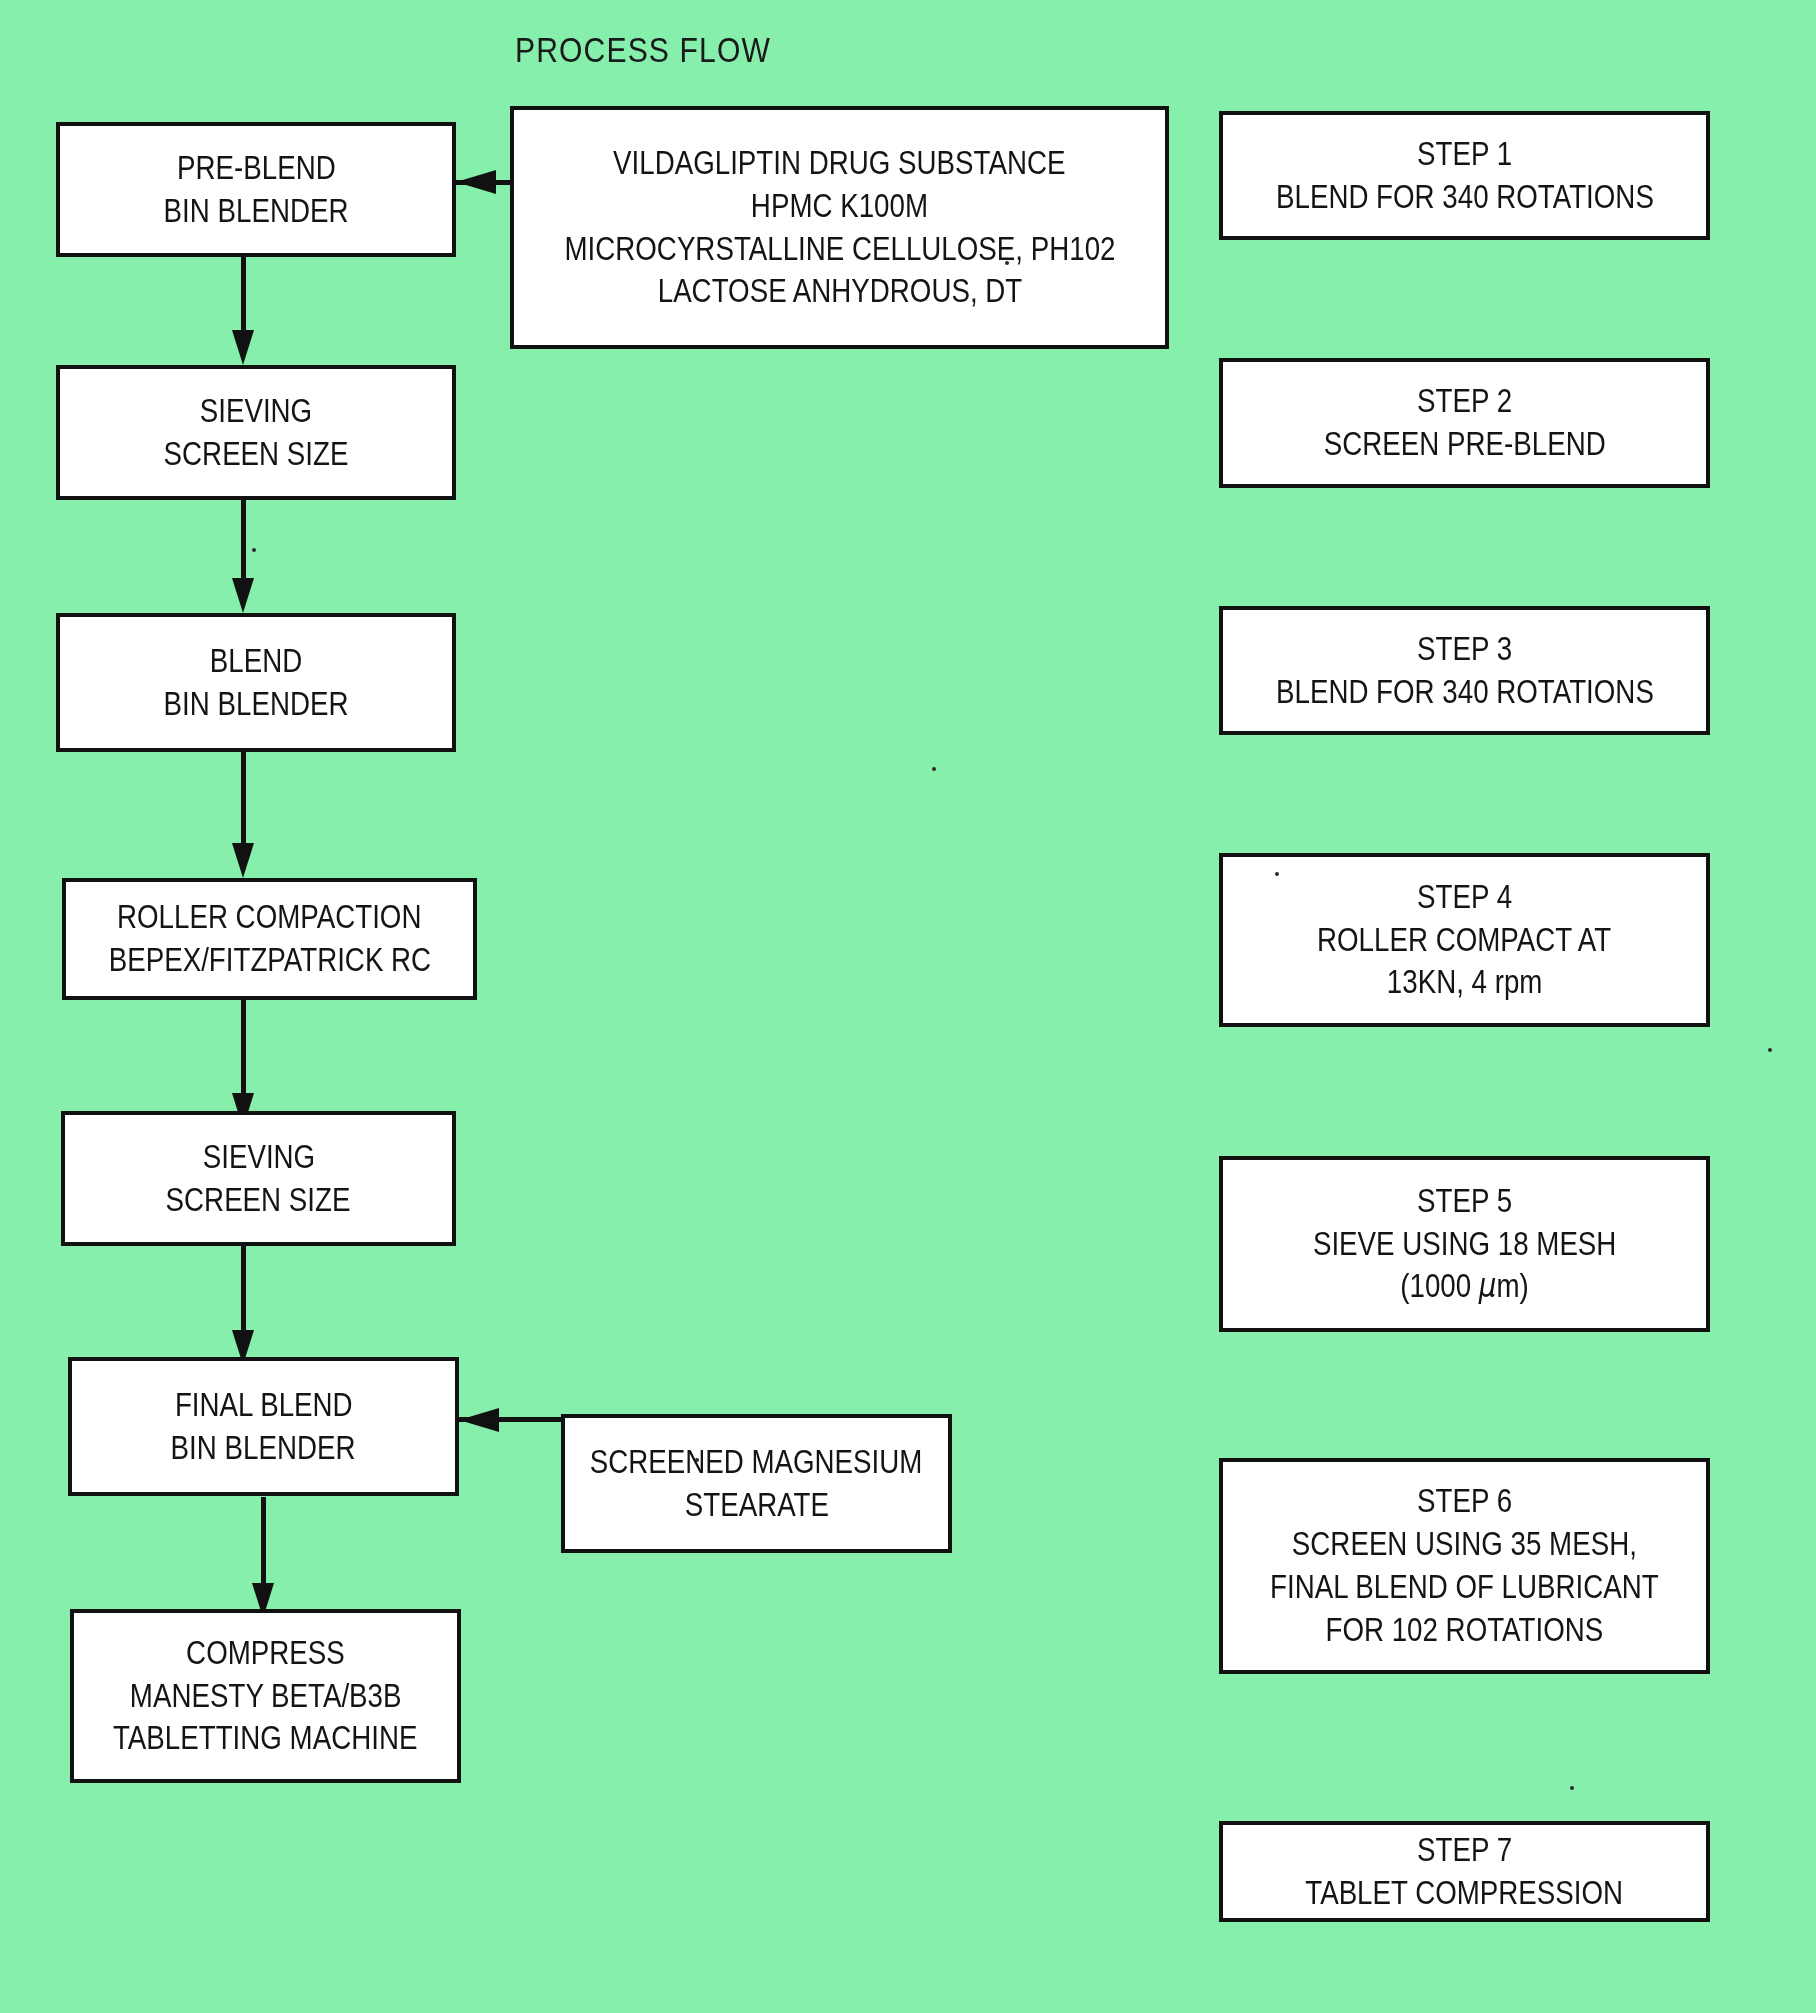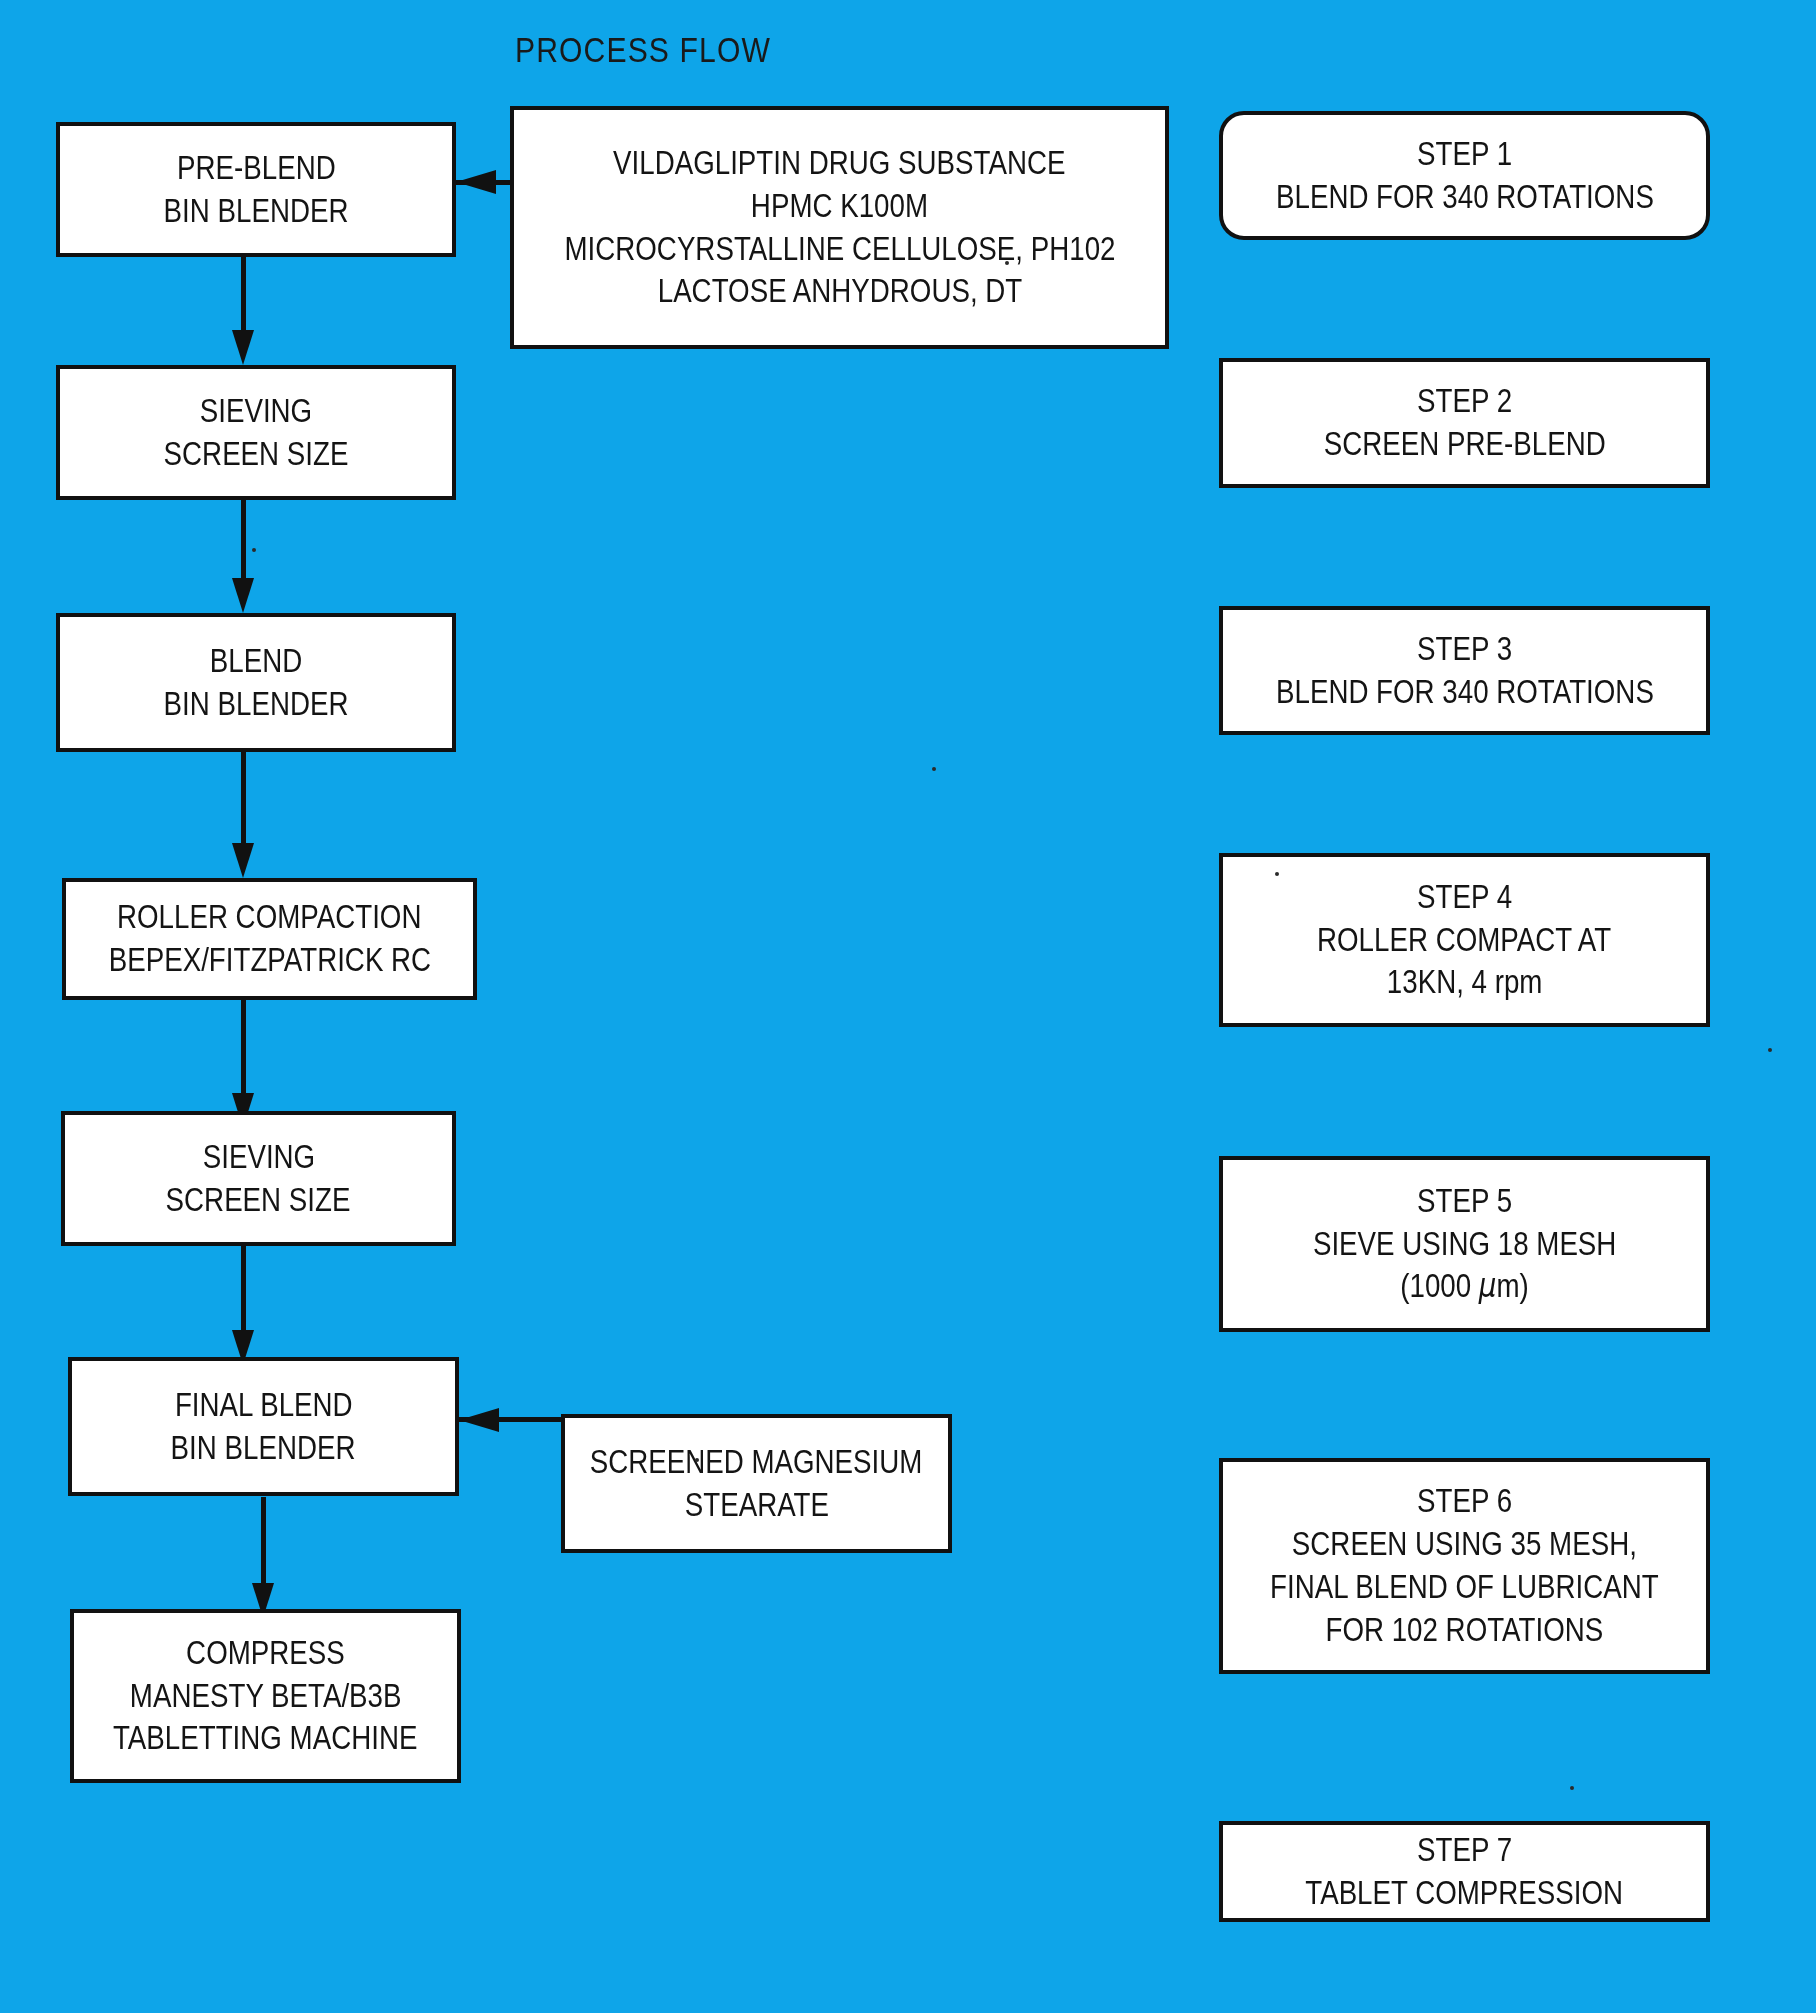--- a/index.html
+++ b/index.html
@@ -7,21 +7,21 @@
     padding: 0;
     background: #ffffff;
   }
   body {
     font-family: "Liberation Sans", sans-serif;
   }
   #page {
     position: relative;
     width: 1816px;
     height: 2014px;
-    background: #0ea5e9;
+    background: #86efac;
     overflow: hidden;
   }
   .title {
     position: absolute;
     left: 0;
     top: 29.5px;
     width: 1286px;
     text-align: center;
     font-size: 35px;
     letter-spacing: 1.3px;
@@ -161,21 +161,21 @@
   <div class="hhead" style="left:456px; top:170px;"></div>
 
   <div class="box b-ingr" style="left:561px; top:1374px; width:391px; height:139px;margin-top:40px;">
     <span class="ln">SCREENED MAGNESIUM</span>
     <span class="ln">STEARATE</span>
   </div>
 
   <div class="hline" style="left:459px; top:1417px; width:104px;"></div>
   <div class="hhead" style="left:459px; top:1408px;"></div>
 
-  <div class="box b-step" style="left:1219px; top:111px; width:491px; height:129px;border-radius:25px;">
+  <div class="box b-step" style="left:1219px; top:111px; width:491px; height:129px;">
     <span class="ln">STEP 1</span>
     <span class="ln">BLEND FOR 340 ROTATIONS</span>
   </div>
 
   <div class="box b-step" style="left:1219px; top:358px; width:491px; height:130px;">
     <span class="ln">STEP 2</span>
     <span class="ln">SCREEN PRE-BLEND</span>
   </div>
 
   <div class="box b-step" style="left:1219px; top:606px; width:491px; height:129px;">

